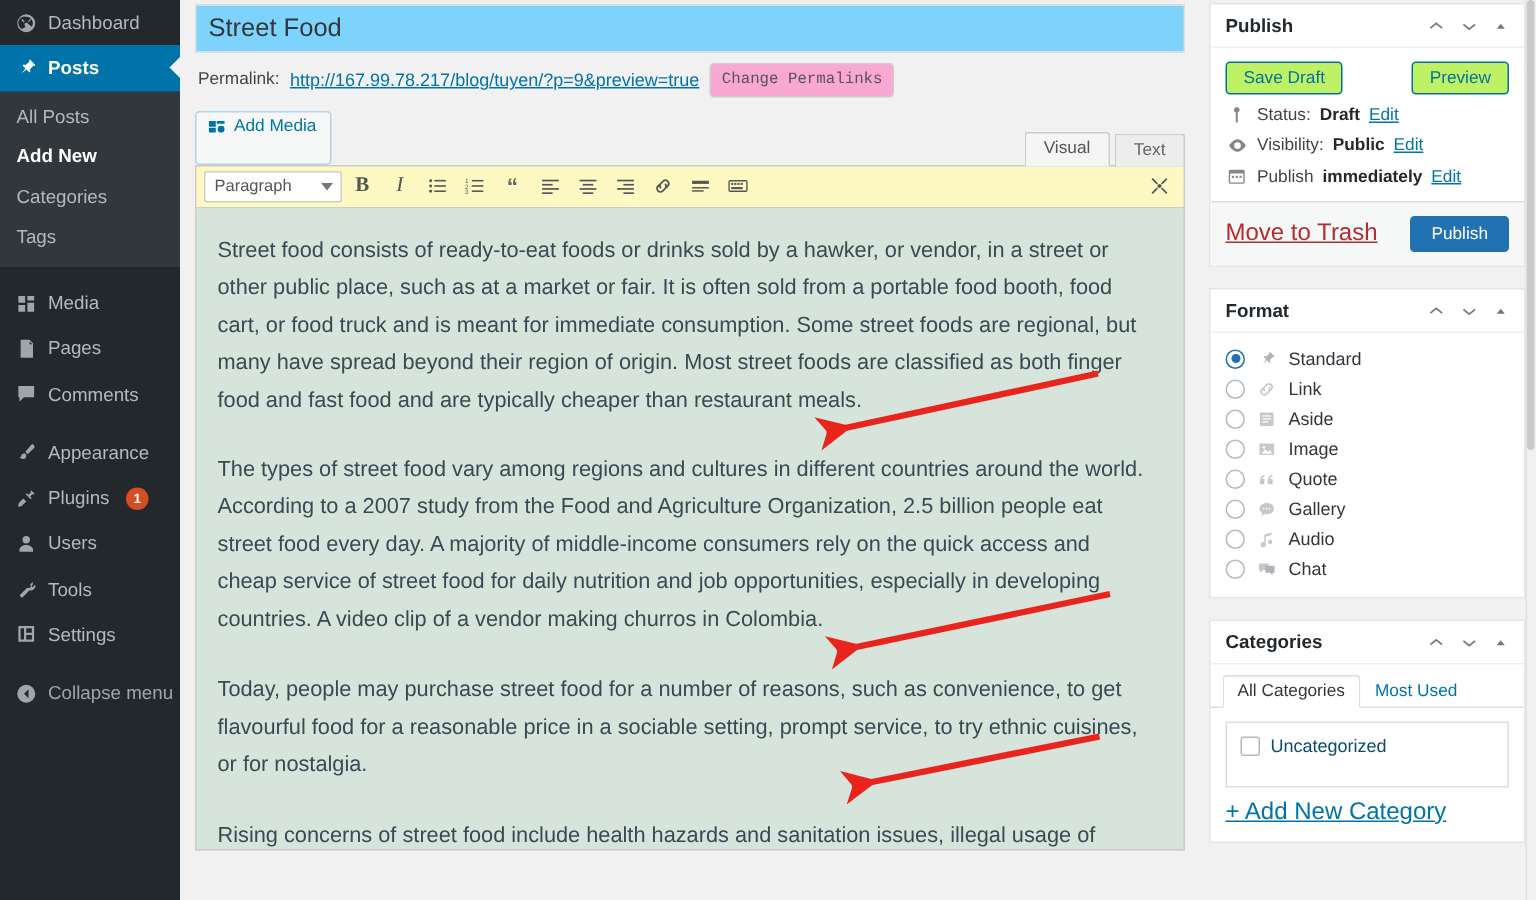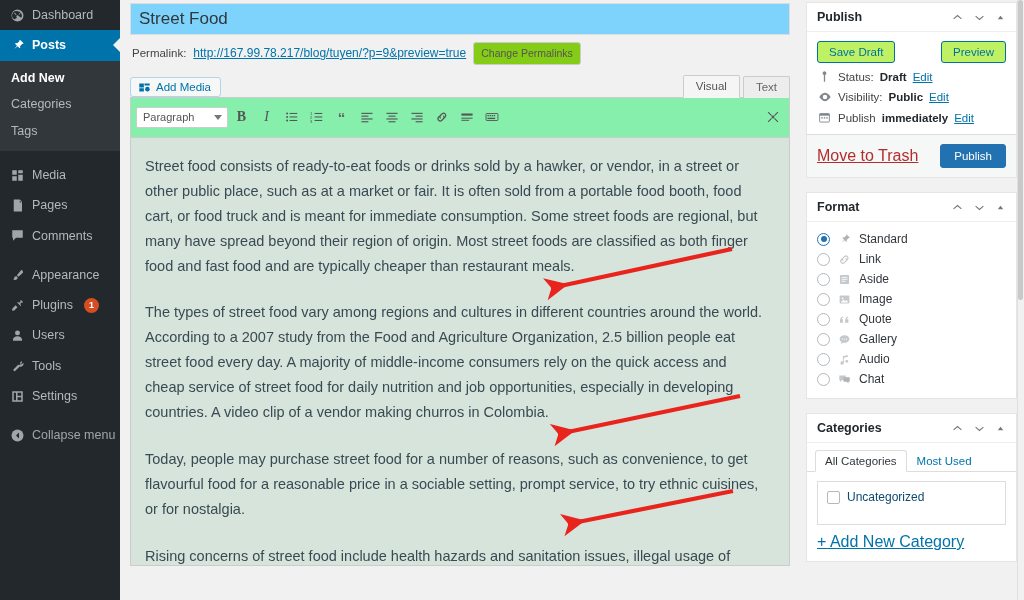--- a/index.html
+++ b/index.html
@@ -69,49 +69,49 @@
   .permalink-row {
     display: flex; align-items: center; gap: 7px;
     font-size: 11.5px; color: #444; padding: 7px 2px 5px 2px;
   }
   .permalink-row .pl-label { color: #444; }
   .permalink-row .pl-url {
     color: #0073aa; text-decoration: underline; cursor: pointer;
     font-size: 12px;
   }
   .btn-small {
-    border: 1px solid #ccc; background: #84cc16; color: #555;
+    border: 1px solid #ccc; background: #f9a8d4; color: #555;
     font-size: 10.5px; padding: 2px 7px; border-radius: 3px;
-    cursor: pointer; line-height: 1.6; font-family: Liberation Sans, sans-serif;
+    cursor: pointer; line-height: 1.6; font-family: Liberation Mono, monospace;
   }
 
   .media-row {
     display: flex; align-items: flex-end; justify-content: space-between;
     padding: 4px 0 0 0; position: relative;
   }
   .add-media-btn {
     display: inline-flex; align-items: center; gap: 5px;
     border: 1px solid #b4d2e8; background: #f6f7f7; color: #0073aa;
-    font-size: 11.5px; padding: 3px 9px 2px 7px; border-radius: 3px;
+    font-size: 11.5px; padding: 3px 9px 18px 7px; border-radius: 3px;
     cursor: pointer;
   }
   .add-media-btn .mi { color: #0073aa; display: inline-flex; }
   .ed-tabs { display: flex; align-items: flex-end; gap: 0; }
   .ed-tab {
     border: 1px solid #ccc; border-bottom: none;
     background: #ededed; color: #666; font-size: 11.5px;
     padding: 4px 12px 5px 12px; cursor: pointer; border-radius: 2px 2px 0 0;
     margin-left: 3px; position: relative; top: 1px;
   }
   .ed-tab.active { background: #f5f5f5; color: #555; border-color: #ccc; border-bottom: 1px solid #f5f5f5; z-index: 2; }
 
   .toolbar-wrap {
-    background: #86efac; border: 1px solid #ccc;
+    background: #fef9c3; border: 1px solid #ccc;
     display: flex; align-items: center; padding: 3px 5px;
-    gap: 2px; height: 41px;
+    gap: 2px; height: 29px;
   }
   .fmt-select {
     border: 1px solid #ccc; background: #fff; color: #555;
     font-size: 11px; height: 21px; padding: 0 18px 0 6px;
     border-radius: 2px; cursor: pointer; min-width: 92px;
     position: relative; display: inline-flex; align-items: center;
     font-family: "Liberation Sans", sans-serif;
   }
   .fmt-select .caret {
     position: absolute; right: 5px; top: 50%; margin-top: -2px;
@@ -246,20 +246,21 @@
     <div class="menu-top current">
       <span class="ico">
         <svg width="15" height="15" viewBox="0 0 20 20" fill="currentColor">
             <path d="M13.3 2.3l-1 1 .6.6-3.4 3.2-1.8-.5-1 1 2.6 2.6-3.6 4.5 4.5-3.6 2.6 2.6 1-1-.5-1.8 3.2-3.4.6.6 1-1z"></path>
           </svg>
       </span>
       <span class="label">Posts</span>
     </div>
 
     <div class="submenu">
+      <div class="sub-item">All Posts</div>
       <div class="sub-item current">Add New</div>
       <div class="sub-item">Categories</div>
       <div class="sub-item">Tags</div>
     </div>
 
     <div class="menu-sep"></div>
 
     <div class="menu-top">
       <span class="ico">
         <svg width="15" height="15" viewBox="0 0 20 20" fill="currentColor">

